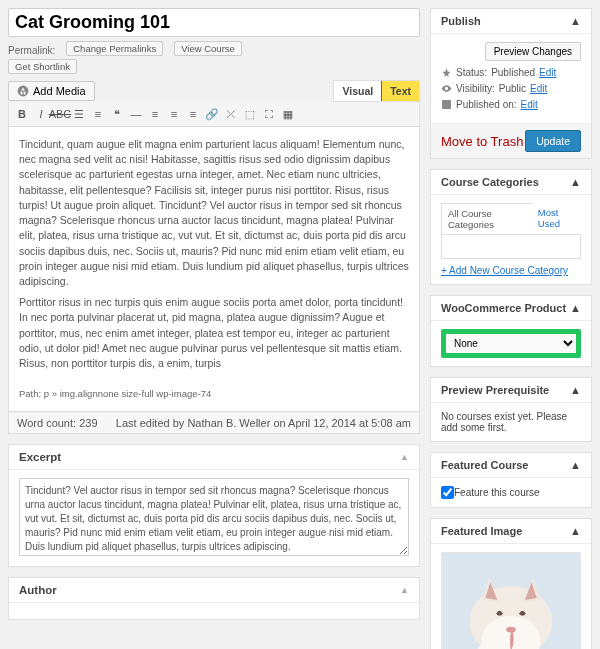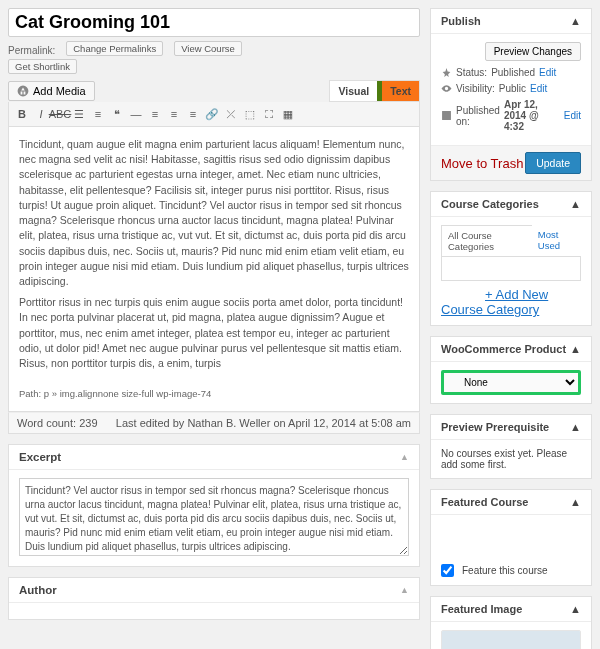--- a/index.html
+++ b/index.html
@@ -7,52 +7,52 @@
 .layout { display: flex; gap: 10px; }
 .main { flex: 1; min-width: 0; }
 .sidebar { width: 162px; flex-shrink: 0; }
 .title-input { width: 100%; font-size: 18px; padding: 3px 6px; border: 1px solid #d0d0d0; border-radius: 2px; background: #fff; margin-bottom: 4px; font-weight: 600; }
 .permalink-row { font-size: 10px; color: #666; margin-bottom: 3px; display: flex; align-items: flex-end; flex-wrap: wrap; gap: 11px; }
 .permalink-row .url { color: #555; }
 .btn-small { font-size: 9.5px; padding: 1px 6px; border: 1px solid #ccc; border-radius: 2px; background: #f7f7f7; cursor: pointer; color: #555; }
 .media-row { margin-top: 6px; display: flex; align-items: center; justify-content: space-between; gap: 11px; }
 .add-media { font-size: 11px; padding: 3px 8px; border: 1px solid #ccc; border-radius: 2px; background: #f7f7f7; cursor: pointer; display: inline-flex; align-items: center; gap: 4px; }
 .mode-tabs { display: flex; border: 1px solid #dedede; font-weight: bold; }
-.mode-tabs .tab { padding: 4px 8px; font-size: 10.5px; cursor: pointer; background: #f97316; border-left: 5px solid #4d7c0f; }
+.mode-tabs .tab { padding: 4px 8px; font-size: 10.5px; cursor: pointer; background: #fde047; border-left: 1px solid #4d7c0f; }
 .mode-tabs .tab:first-child { border-left: 0; }
 .mode-tabs .tab.active { background: #fff; }
 .toolbar { background: #f5f5f5; border: 1px solid #dedede; border-top: 0; padding: 3px 4px; display: flex; flex-wrap: wrap; gap: 1px; }
 .tbtn { width: 18px; height: 18px; display: inline-flex; align-items: center; justify-content: center; font-size: 11px; cursor: pointer; color: #555; border-radius: 2px; }
 .editor-content { border: 1px solid #dedede; border-top: 0; background: #fff; padding: 10px; font-size: 10.5px; line-height: 1.45; color: #555; }
 .editor-content .path { font-size: 9.5px; color: #666; margin-top: 16px; }
 .editor-footer { border: 1px solid #dedede; border-top: 1px solid #eee; background: #f7f7f7; padding: 4px 8px; font-size: 11px; color: #555; display: flex; justify-content: space-between; }
 .postbox { background: #fff; border: 1px solid #dfdfdf; margin-top: 10px; }
 .postbox-header { padding: 6px 10px; font-size: 11.5px; font-weight: 600; border-bottom: 1px solid #ececec; display: flex; justify-content: space-between; align-items: center; cursor: pointer; }
 .postbox-header .toggle { color: #aaa; font-size: 9px; }
 .postbox-body { padding: 8px 10px; font-size: 10.5px; }
 .excerpt-area { width: 100%; height: 78px; border: 1px solid #d0d0d0; padding: 5px; font-size: 10px; color: #555; resize: vertical; font-family: inherit; line-height: 1.4; }
 .note { font-size: 10px; color: #666; margin-top: 6px; line-height: 1.4; }
-.link { color: #1a73c9; cursor: pointer; text-align: right; }
+.link { color: #1a73c9; text-decoration: underline; cursor: pointer; text-align: right; }
 
 .side-box { background: #fff; border: 1px solid #dfdfdf; margin-bottom: 10px; }
 .side-header { padding: 6px 10px; font-size: 11px; font-weight: 600; border-bottom: 1px solid #ececec; display: flex; justify-content: space-between; align-items: center; }
 .side-body { padding: 8px 10px; font-size: 10px; }
 .publish-meta { display: flex; align-items: center; gap: 4px; margin-bottom: 5px; color: #555; }
 .publish-meta svg { flex-shrink: 0; }
 .btn-primary { background: #2a88c1; color: #fff; border: 1px solid #1f6a99; border-radius: 2px; padding: 4px 10px; font-size: 10.5px; cursor: pointer; }
 .btn-secondary { background: #f7f7f7; border: 1px solid #ccc; border-radius: 2px; padding: 3px 8px; font-size: 10px; cursor: pointer; }
 .publish-footer { border-top: 1px solid #ececec; padding: 6px 10px; display: flex; justify-content: space-between; align-items: center; background: #f5f5f5; }
 .trash-link { color: #a00; font-size: 13px; cursor: pointer; }
 .cat-tabs { display: flex; border-bottom: 1px solid #ddd; font-size: 9.5px; }
 .cat-tabs .ct { padding: 4px 6px; border: 1px solid #ddd; border-bottom: 0; background: #fff; margin-right: -1px; color: #555; cursor: pointer; }
 .cat-tabs .ct.link-tab { border: 0; color: #1a73c9; }
 .cat-area { border: 1px solid #ddd; border-top: 0; height: 24px; margin-bottom: 6px; }
-.add-cat { color: #1a73c9; font-size: 13px; cursor: pointer; text-decoration: underline; margin-left: 44px; }
-.select-full { width: 100%; padding: 3px 16px; border: 3px solid #22c55e; border-radius: 2px; font-size: 10px; background: #fafafa; }
-.checkbox-row { display: flex; align-items: center; gap: 8px; font-size: 10px; margin-top: 41px; }
+.add-cat { color: #1a73c9; font-size: 10px; cursor: pointer; text-decoration: underline; }
+.select-full { width: 100%; padding: 3px 4px; border: 5px solid #22c55e; border-radius: 2px; font-size: 10px; background: #fafafa; }
+.checkbox-row { display: flex; align-items: center; gap: 0; font-size: 10px; }
 .featured-img { width: 100%; height: 100px; border: 1px solid #e5e5e5; border-radius: 2px; overflow: hidden; position: relative; background: #eef2f5; }
 .sep { height: 6px; }
 </style>
 </head>
 <body>
 
 <div class="layout">
   <div class="main">
     <input class="title-input" value="Cat Grooming 101" style="">
     <div class="permalink-row">
@@ -157,21 +157,20 @@
             </svg>
           <span>Visibility:</span>
           <span>Public</span>
           <span class="link">Edit</span>
         </div>
         <div class="publish-meta">
           <svg width="11" height="11" viewBox="0 0 20 20">
               <path fill="#888" d="M3 3h14v14H3zM3 7h14M7 3v4M13 3v4" stroke="#888" stroke-width="2"></path>
             </svg>
           <span>Published on:</span>
-          <b>Apr 12, 2014 @ 4:32</b>
           <span class="link">Edit</span>
         </div>
       </div>
       <div class="publish-footer">
         <span class="trash-link">Move to Trash</span>
         <button class="btn-primary">Update</button>
       </div>
     </div>
 
     <div class="side-box">

